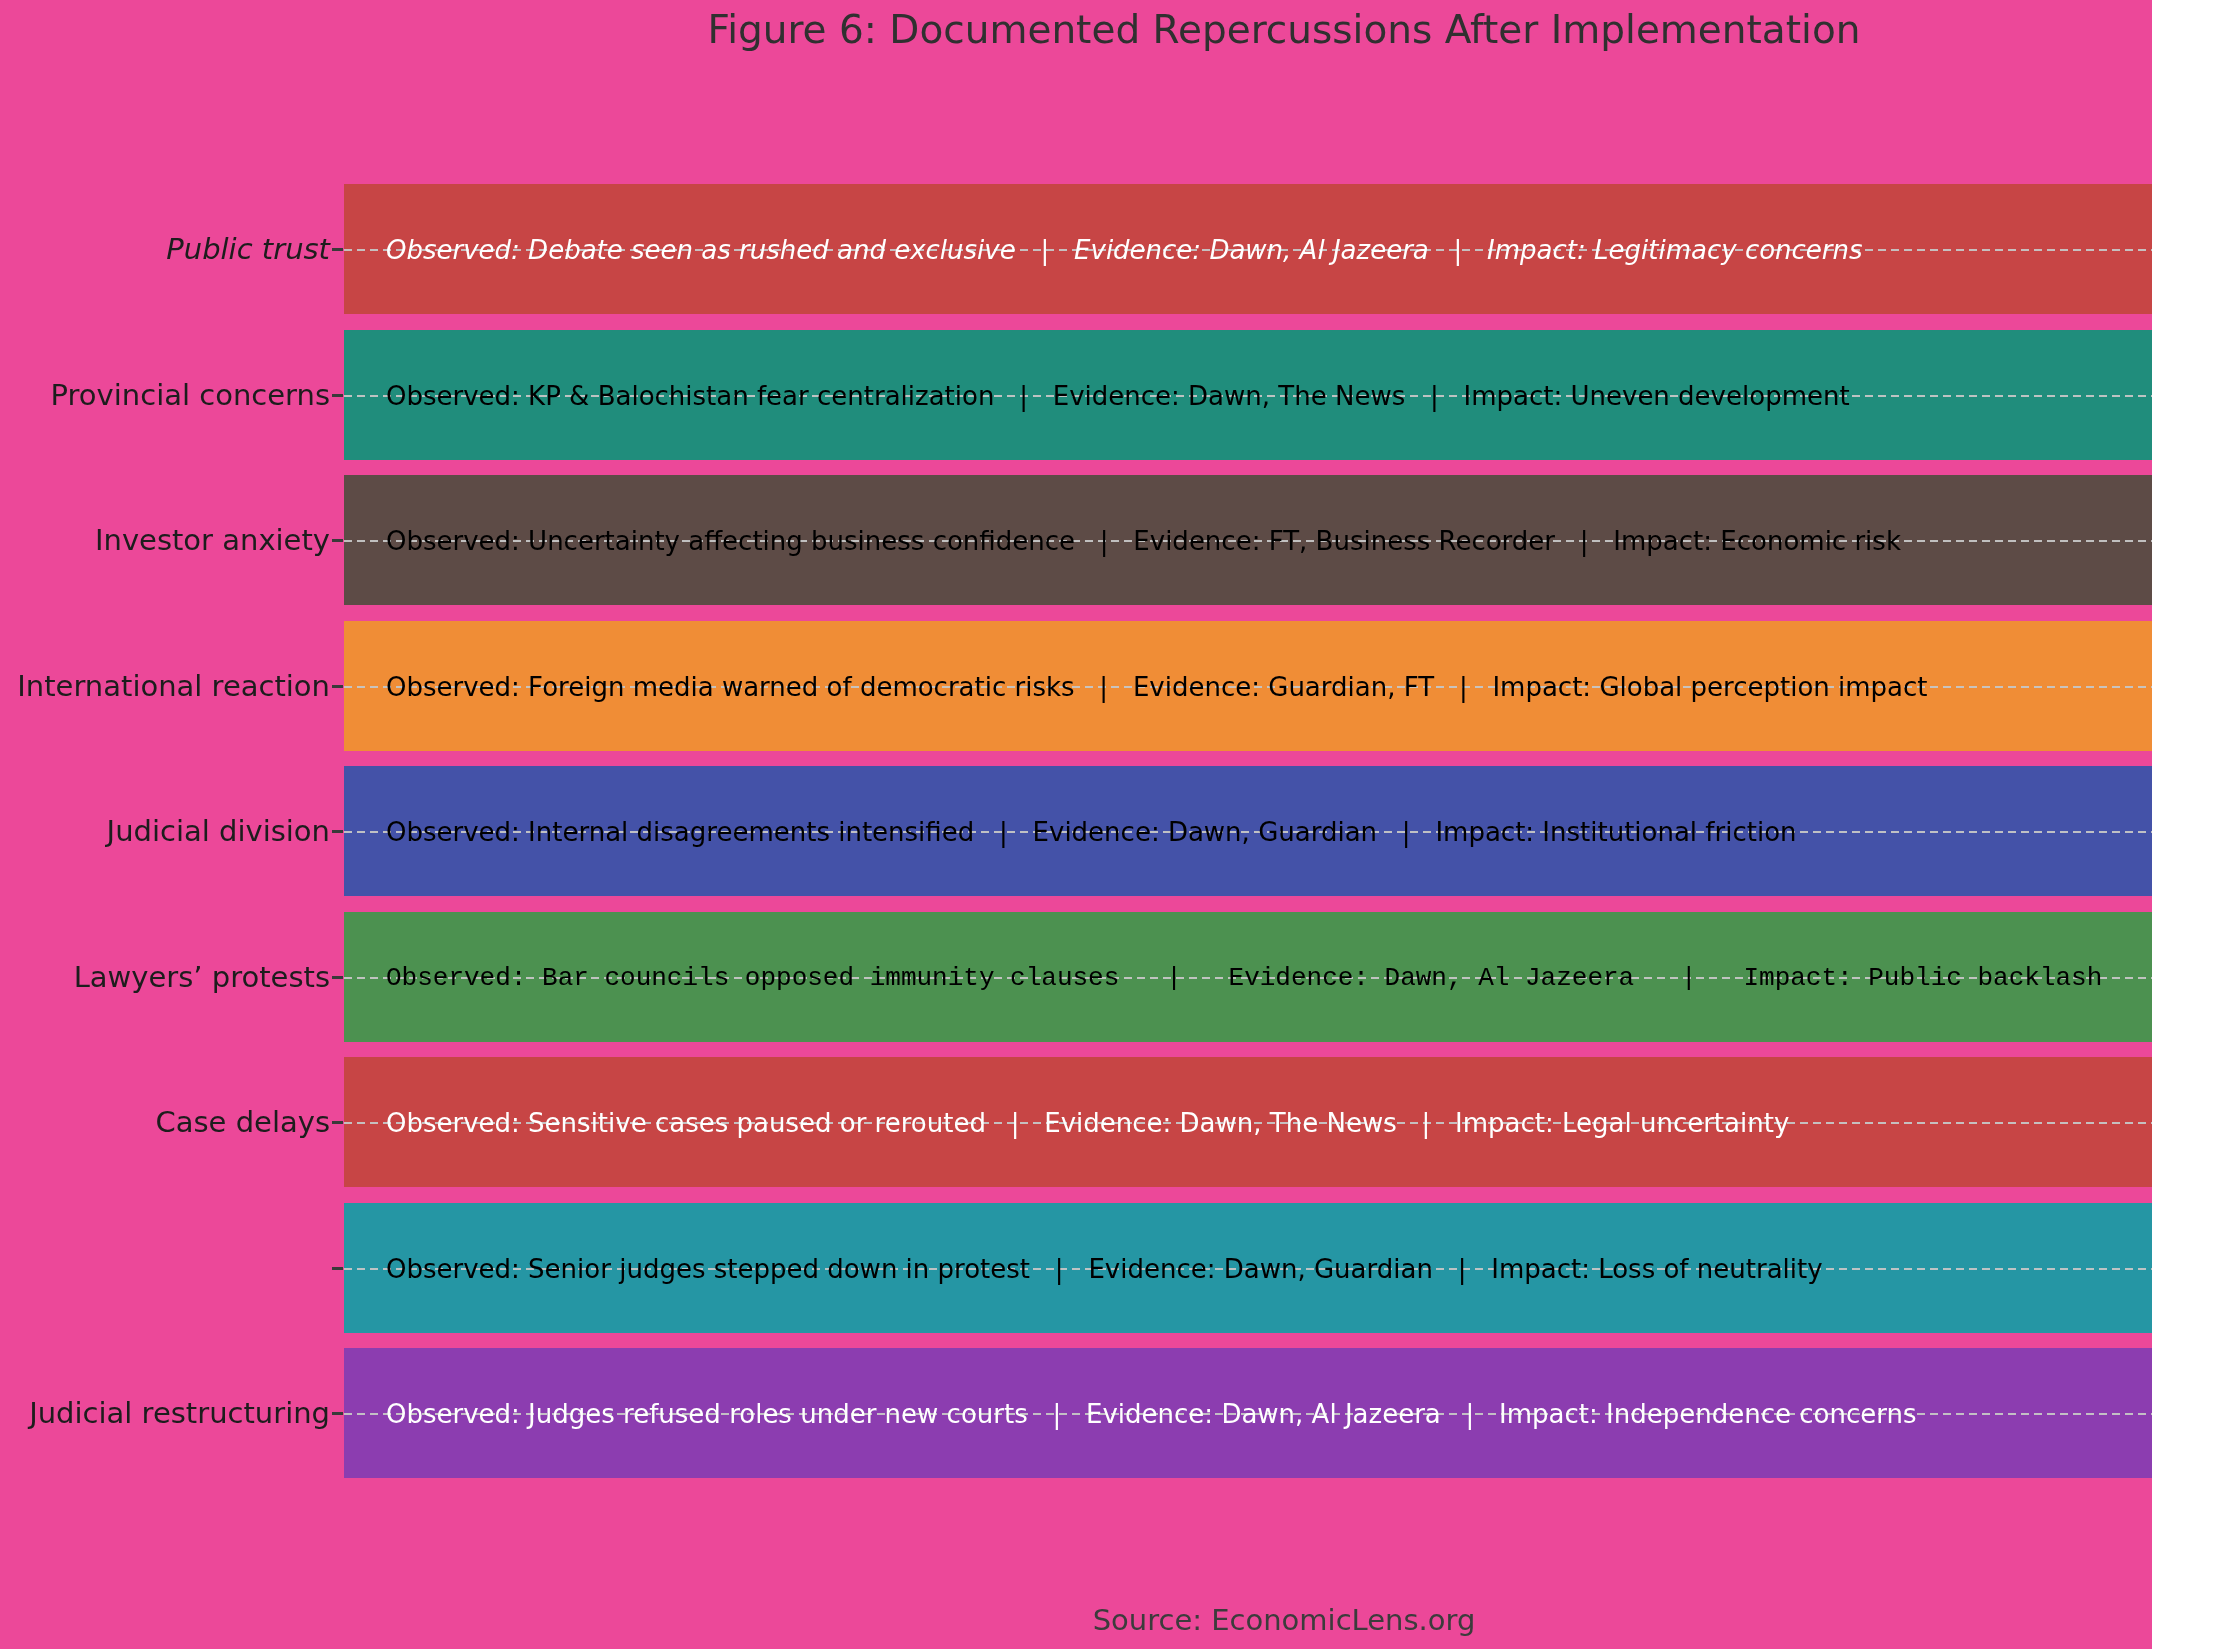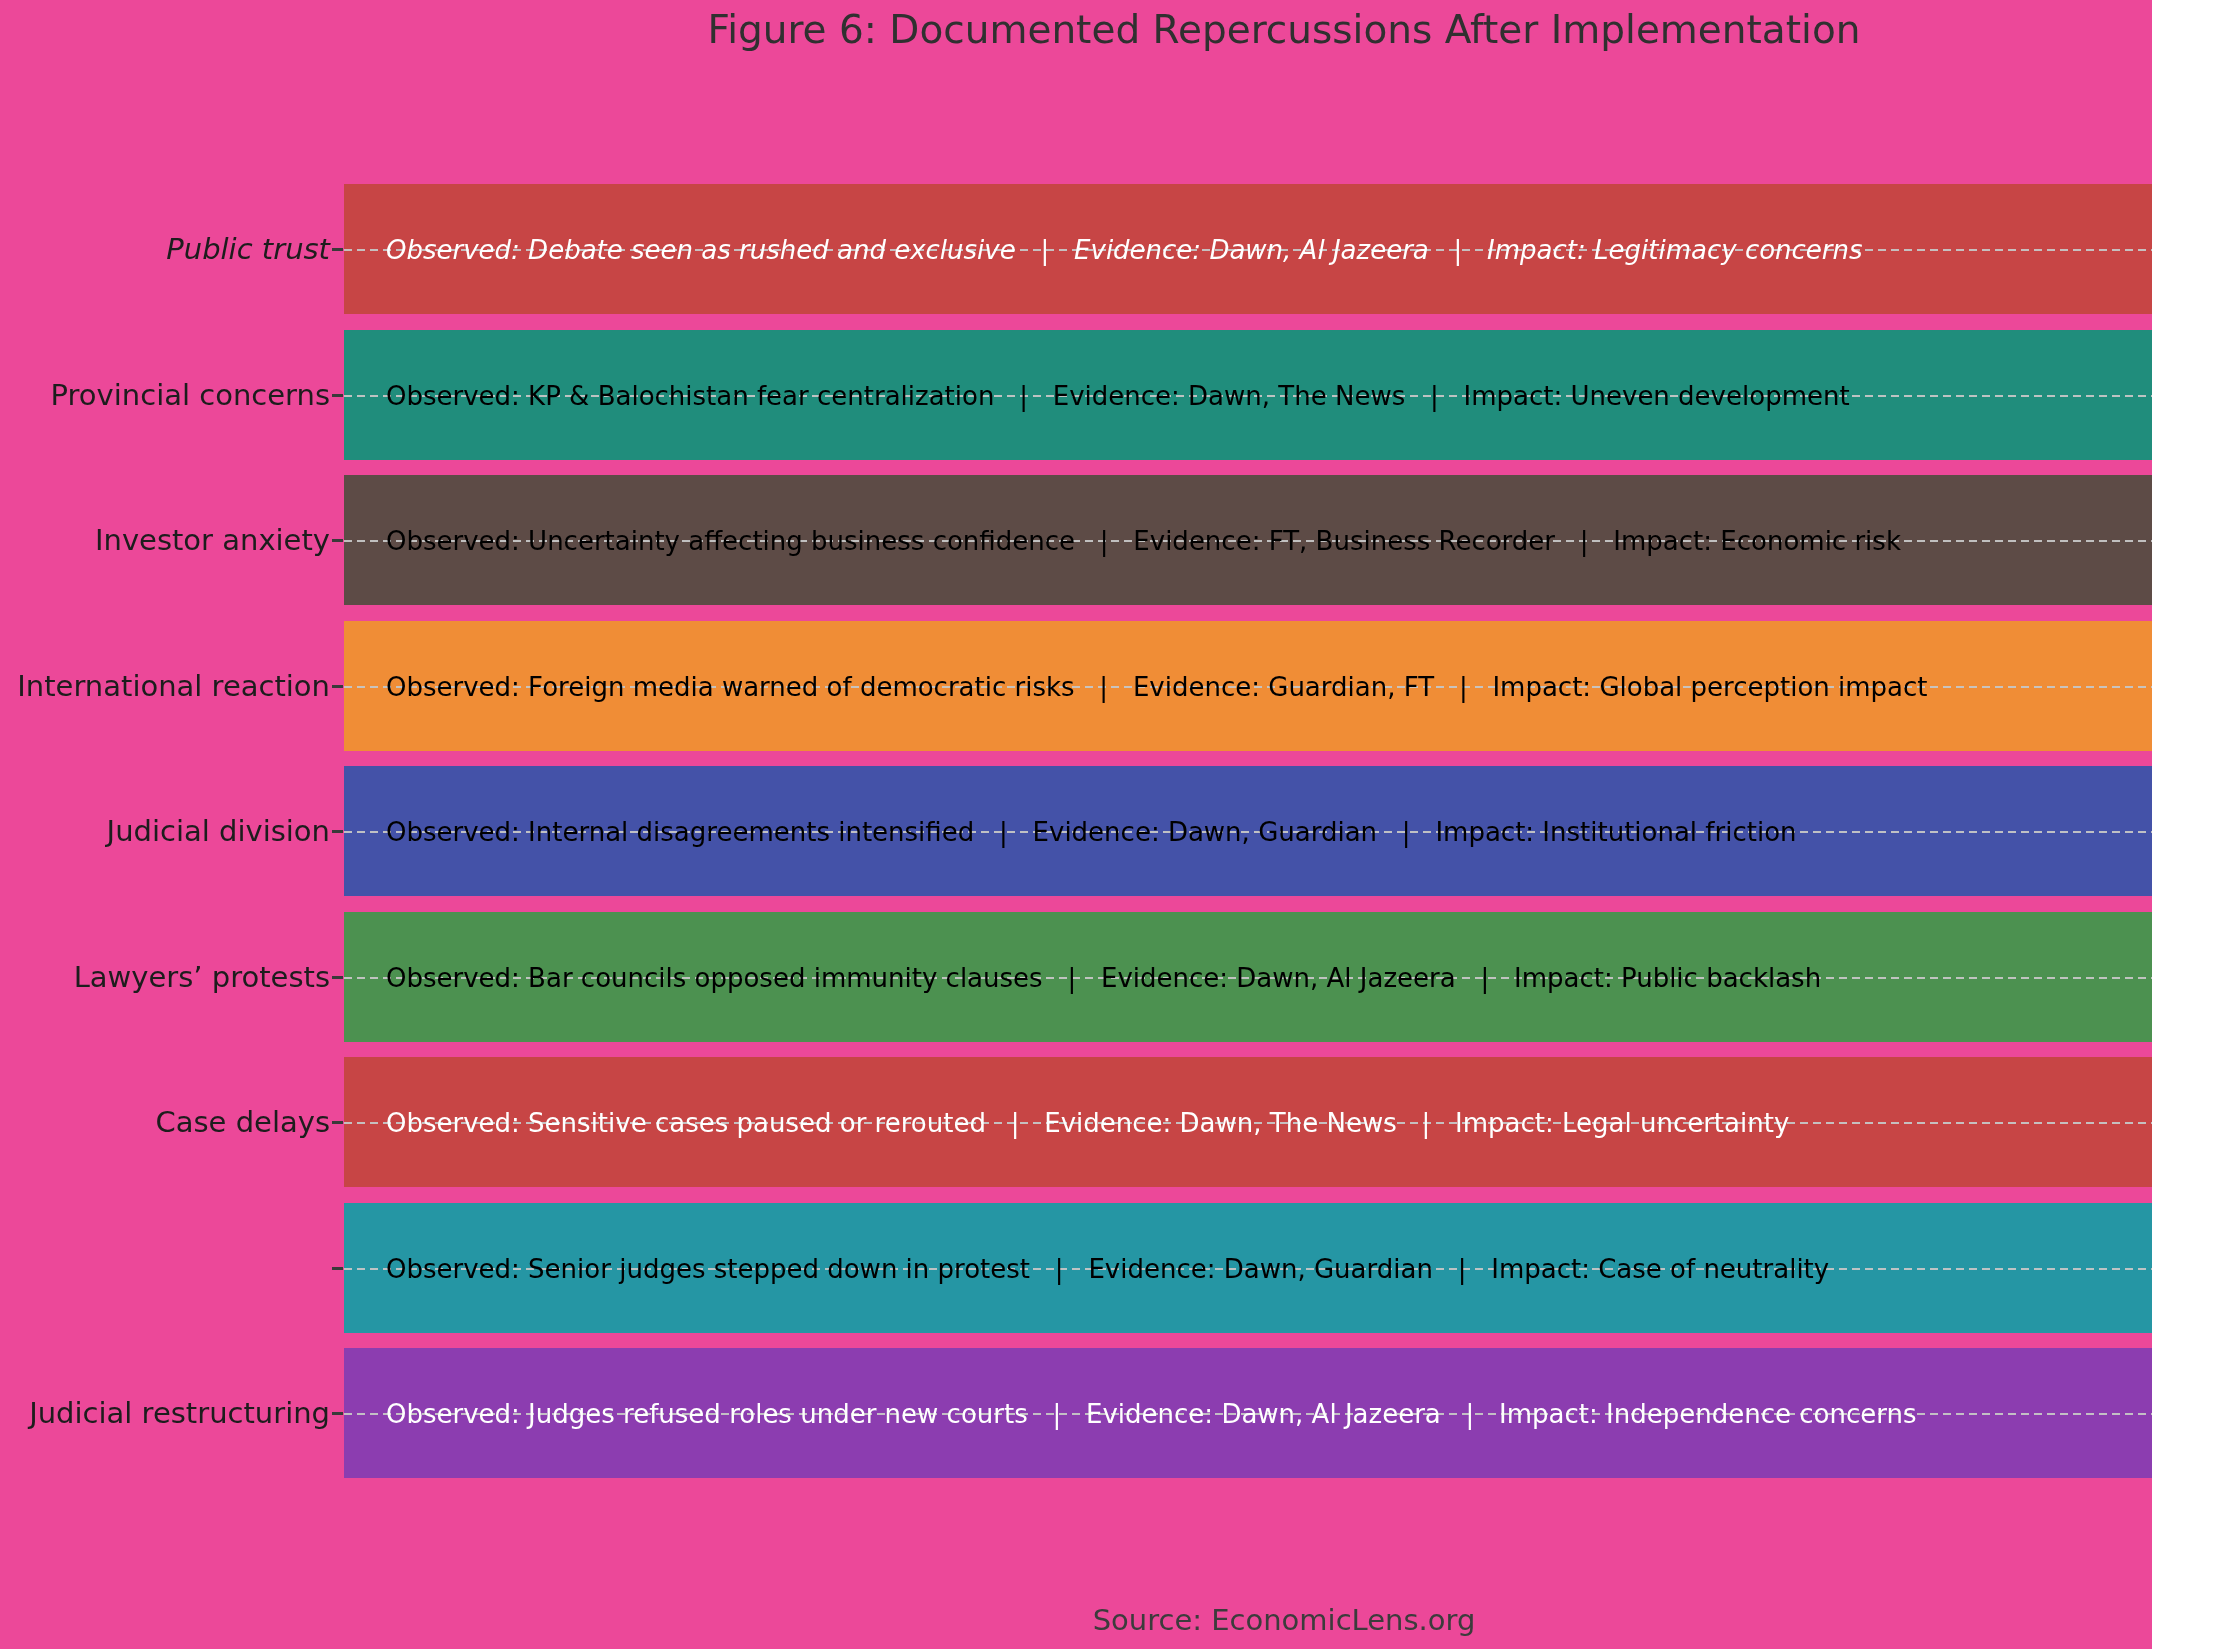--- a/index.html
+++ b/index.html
@@ -142,36 +142,36 @@
     <div class="bar" style="background: rgb(68, 82, 168);"></div>
     <div class="gridline"></div>
     <div class="bar-text" style="color: rgb(0, 0, 0);">Observed: Internal disagreements intensified   |   Evidence: Dawn, Guardian   |   Impact: Institutional friction</div>
   </div>
 
   <div class="row" style="top: 912px;">
     <div class="cat-label">Lawyers’ protests</div>
     <div class="axis-tick"></div>
     <div class="bar" style="background: rgb(76, 145, 80);"></div>
     <div class="gridline"></div>
-    <div class="bar-text" style="color: rgb(0, 0, 0);">Observed: Bar councils opposed immunity clauses   |   Evidence: Dawn, Al Jazeera   |   Impact: Public backlash</div>
+    <div class="bar-text" style="color: rgb(0, 0, 0); font-family: Liberation Mono, monospace;">Observed: Bar councils opposed immunity clauses   |   Evidence: Dawn, Al Jazeera   |   Impact: Public backlash</div>
   </div>
 
   <div class="row" style="top: 1057px;">
     <div class="cat-label">Case delays</div>
     <div class="axis-tick"></div>
     <div class="bar" style="background: rgb(199, 69, 69);"></div>
     <div class="gridline"></div>
     <div class="bar-text" style="color: rgb(255, 255, 255); text-align: right;">Observed: Sensitive cases paused or rerouted   |   Evidence: Dawn, The News   |   Impact: Legal uncertainty</div>
   </div>
 
   <div class="row" style="top: 1203px;">
     <div class="axis-tick"></div>
     <div class="bar" style="background: rgb(37, 150, 164);"></div>
     <div class="gridline"></div>
-    <div class="bar-text" style="color: rgb(0, 0, 0);">Observed: Senior judges stepped down in protest   |   Evidence: Dawn, Guardian   |   Impact: Case of neutrality</div>
+    <div class="bar-text" style="color: rgb(0, 0, 0);">Observed: Senior judges stepped down in protest   |   Evidence: Dawn, Guardian   |   Impact: Loss of neutrality</div>
   </div>
 
   <div class="row" style="top: 1348px;">
     <div class="cat-label">Judicial restructuring</div>
     <div class="axis-tick"></div>
     <div class="bar" style="background: rgb(140, 61, 176);"></div>
     <div class="gridline"></div>
     <div class="bar-text" style="color: rgb(255, 255, 255);">Observed: Judges refused roles under new courts   |   Evidence: Dawn, Al Jazeera   |   Impact: Independence concerns</div>
   </div>
 </div>

